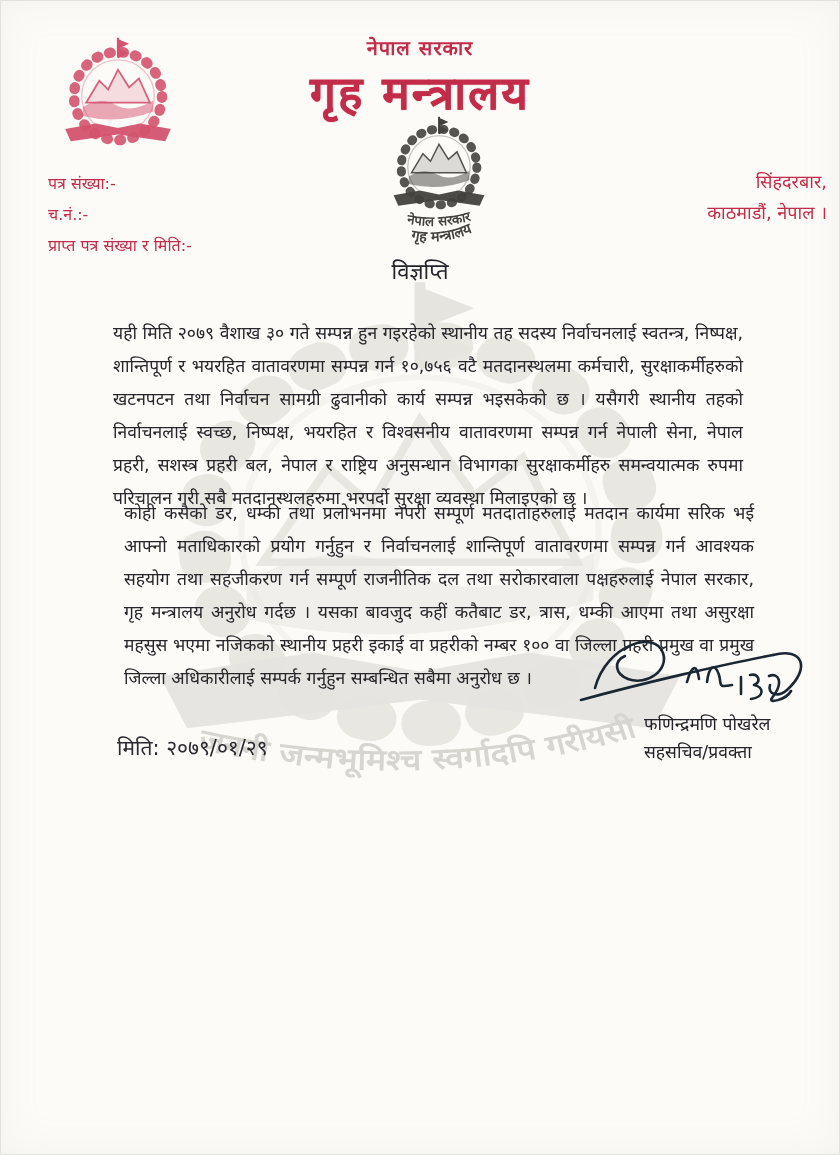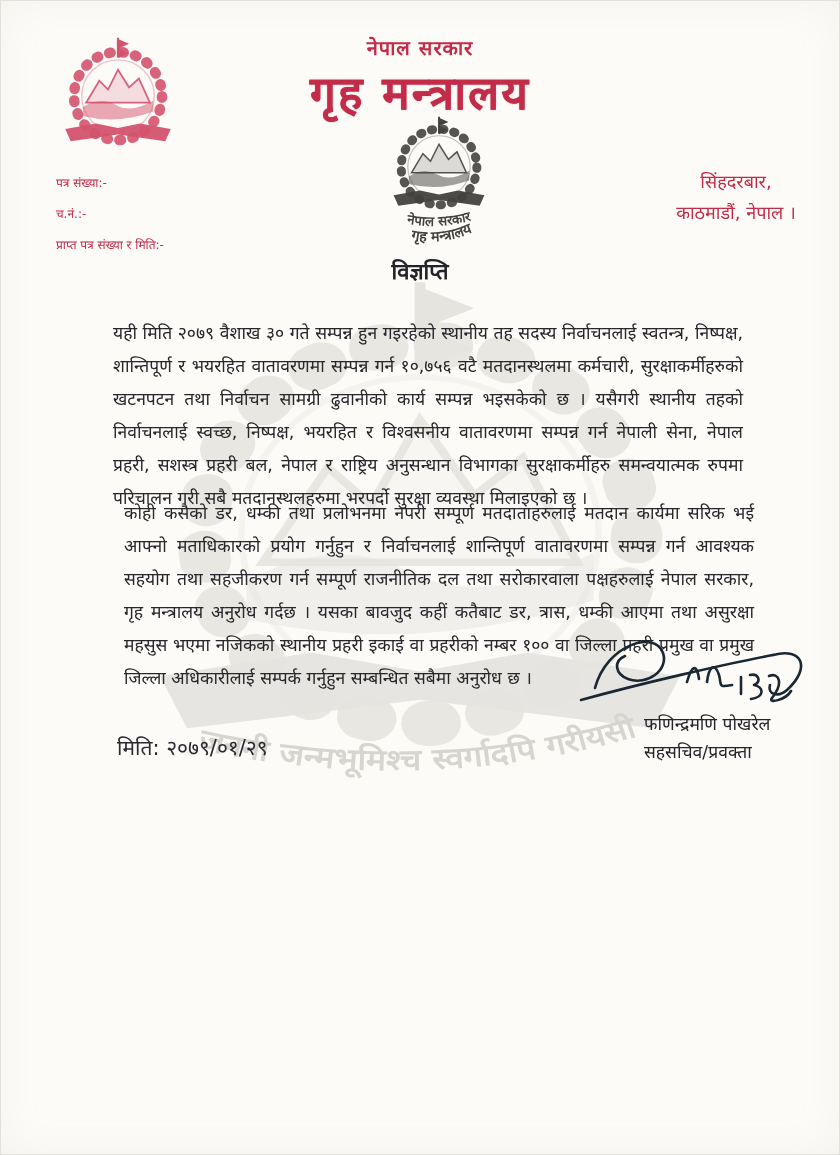--- a/index.html
+++ b/index.html
@@ -26,27 +26,27 @@
   }
   .ministry-line{
     left:0;top:60px;width:100%;text-align:center;
     color:#c22c49;font-size:46px;font-weight:bold;letter-spacing:2px;z-index:2;
     text-shadow:0 0 1px #c22c49;
   }
   .emblem-red{left:52px;top:26px;width:132px;height:138px;color:#d4536e;z-index:2;}
   .emblem-red svg{width:100%;height:100%;}
   .stamp{left:353px;top:114px;width:172px;height:140px;color:#35332f;z-index:2;opacity:.92;}
   .stamp svg{width:100%;height:100%;}
-  .ref-block{left:56px;top:168px;color:#c22c49;font-size:12px;line-height:31px;z-index:2;}
-  .address-block{left:645px;top:166px;width:182px;text-align:center;color:#c22c49;
+  .ref-block{left:48px;top:168px;color:#c22c49;font-size:16px;line-height:31px;z-index:2;}
+  .address-block{left:645px;top:166px;width:182px;text-align:right;color:#c22c49;
     font-size:18px;line-height:31px;z-index:2;}
   
   .doc-title{
     left:0;top:255px;width:100%;text-align:center;
-    color:#23232a;font-size:22px;font-weight:bold;z-index:2;
+    color:#23232a;font-size:22px;font-weight:normal;z-index:2;
   }
   .para{
     left:113px;width:630px;
     color:#26262b;font-size:17.5px;line-height:33px;
     text-align:justify;z-index:2;
   }
   .para1{top:300px;margin-top:17px;}
   .para2{top:497px;margin-left:11px;}
   
   .signature{left:575px;top:626px;width:245px;height:98px;z-index:3;}

